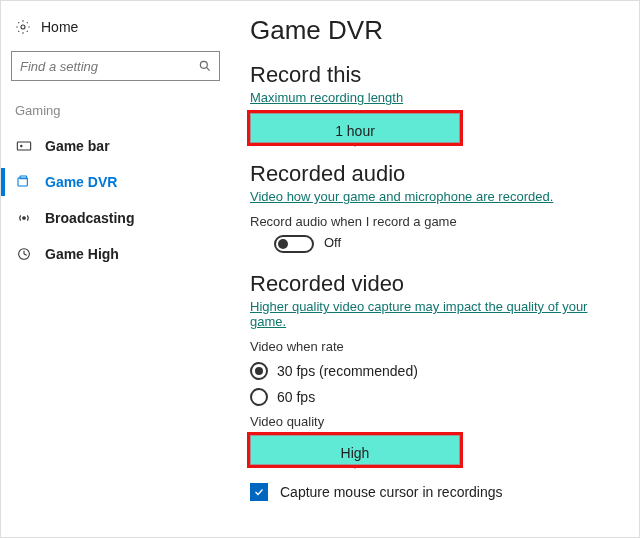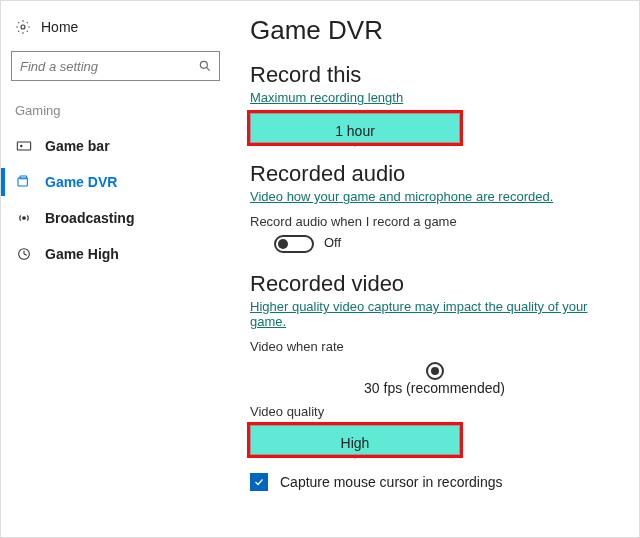--- a/index.html
+++ b/index.html
@@ -155,24 +155,23 @@
     border-radius: 50%;
     position: absolute;
     left: 2px;
     top: 2px;
   }
   .toggle-label { font-size: 13px; }
   
   .radio-row {
     display: flex;
     align-items: center;
-    gap: 0;
+    gap: 9px;
     margin: 8px 0;
     cursor: pointer;
-    flex-direction: column;
   }
   .radio {
     width: 18px;
     height: 18px;
     border: 2px solid #333;
     border-radius: 50%;
     display: flex;
     align-items: center;
     justify-content: center;
   }
@@ -305,20 +304,24 @@
 
     <div class="block">
       <h2 class="sec">Recorded video</h2>
       <div class="sub">Higher quality video capture may impact the quality of your game.</div>
       <div class="field-label">Video when rate</div>
 
       <div class="radio-row">
         <span class="radio sel"></span>
         <span class="radio-label">30 fps (recommended)</span>
       </div>
+      <div class="radio-row">
+        <span class="radio"></span>
+        <span class="radio-label">60 fps</span>
+      </div>
 
       <div class="field-label" style="margin-top:6px">Video quality</div>
       <div class="dropdown highlight-red">
         <span>High</span>
         <span class="chev">
           <svg width="12" height="12" viewBox="0 0 24 24" fill="none" stroke="#888" stroke-width="2">
               <polyline points="6 9 12 15 18 9"></polyline>
             </svg>
         </span>
       </div>

